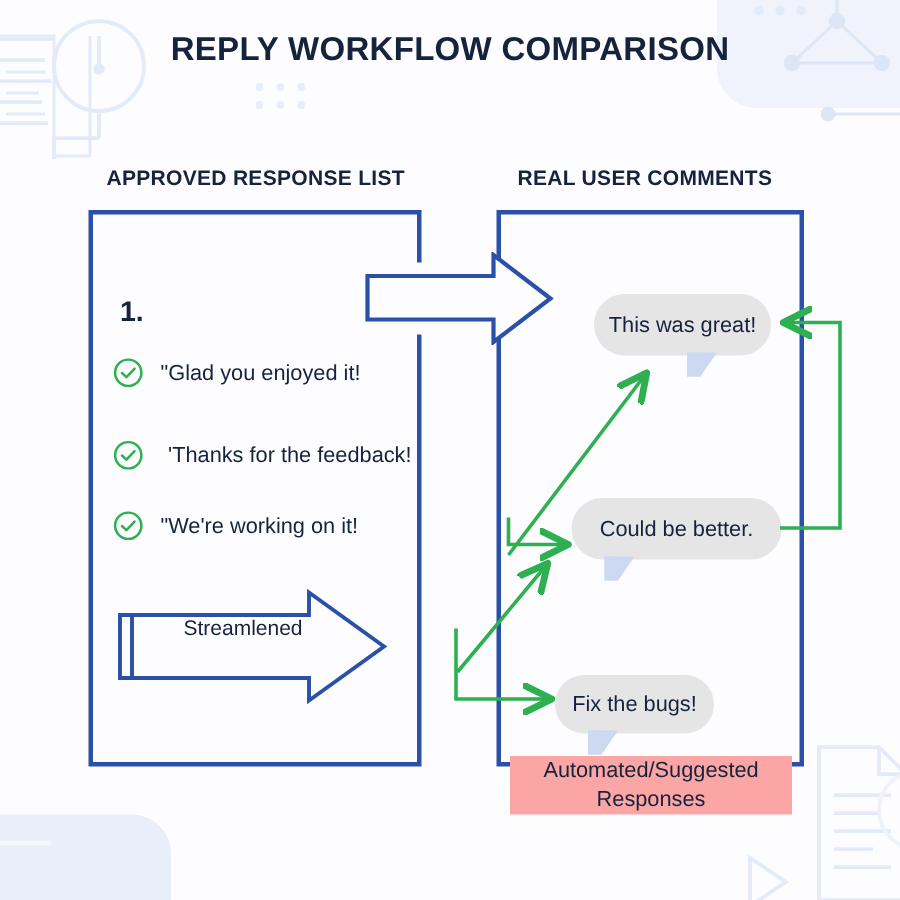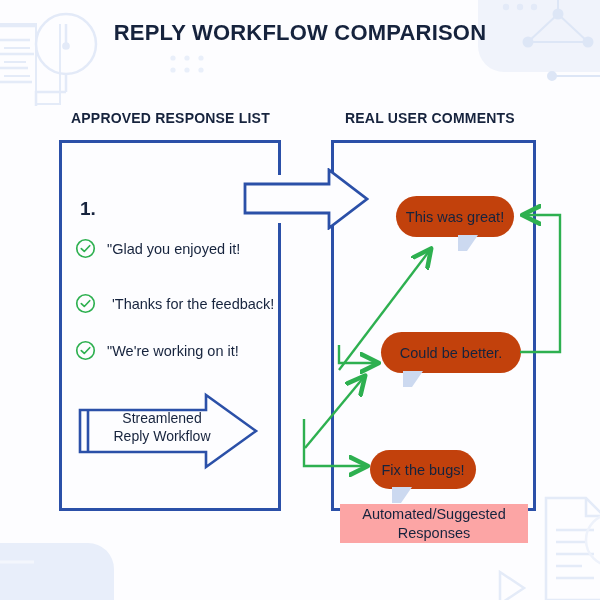--- a/index.html
+++ b/index.html
@@ -125,21 +125,21 @@
   
   .center-arrow {
     position: absolute;
     left: 243px; top: 168px;
     width: 126px; height: 62px;
   }
 
   
   .bubble {
     position: absolute;
-    background: #c2410c;
+    background: #e5e5e5;
     border-radius: 22px;
     display: flex;
     align-items: center;
     justify-content: center;
     font-size: 14.5px;
     color: #16233d;
     white-space: nowrap;
     box-sizing: border-box;
     padding: 0 14px;
   }
@@ -291,21 +291,20 @@
     <span class="label">"We're working on it!</span>
   </div>
 
   <div class="stream-arrow">
     <svg width="184" height="78" viewBox="0 0 184 78">
       <path d="M4 18 L130 18 L130 3 L180 39 L130 75 L130 60 L4 60 Z" fill="none" stroke="#2b50a8" stroke-width="2.6" stroke-linejoin="miter"></path>
       <line x1="12" y1="18" x2="12" y2="60" stroke="#2b50a8" stroke-width="2.6"></line>
     </svg>
     <div class="caption">
       <div>Streamlened</div>
-      <div>Reply Workflow</div>
     </div>
   </div>
 
   <div class="center-arrow">
     <svg width="126" height="62" viewBox="0 0 126 62">
       <path d="M2 16 L86 16 L86 2 L124 31 L86 60 L86 45 L2 45 Z" fill="#fdfdff" stroke="#2b50a8" stroke-width="2.8" stroke-linejoin="miter"></path>
     </svg>
   </div>
 
   <div class="bubble bubble-1">

